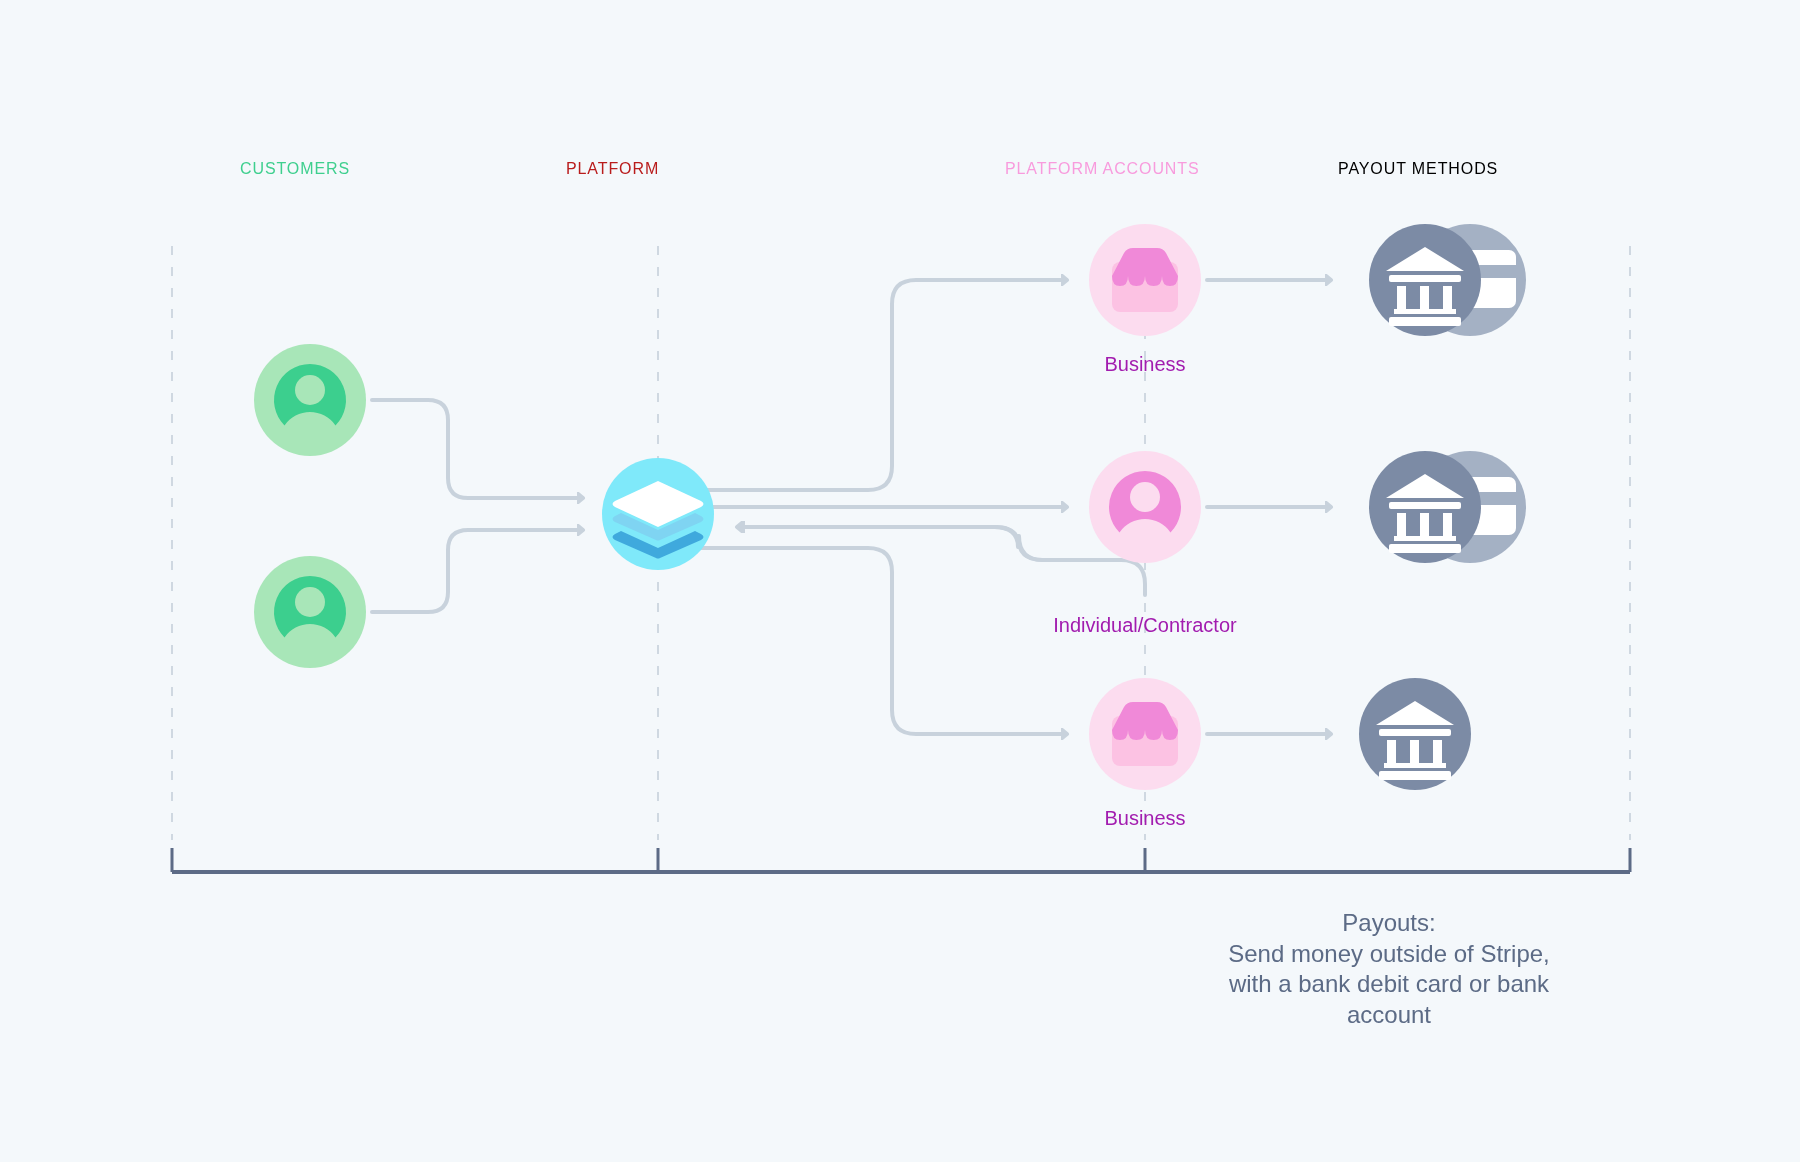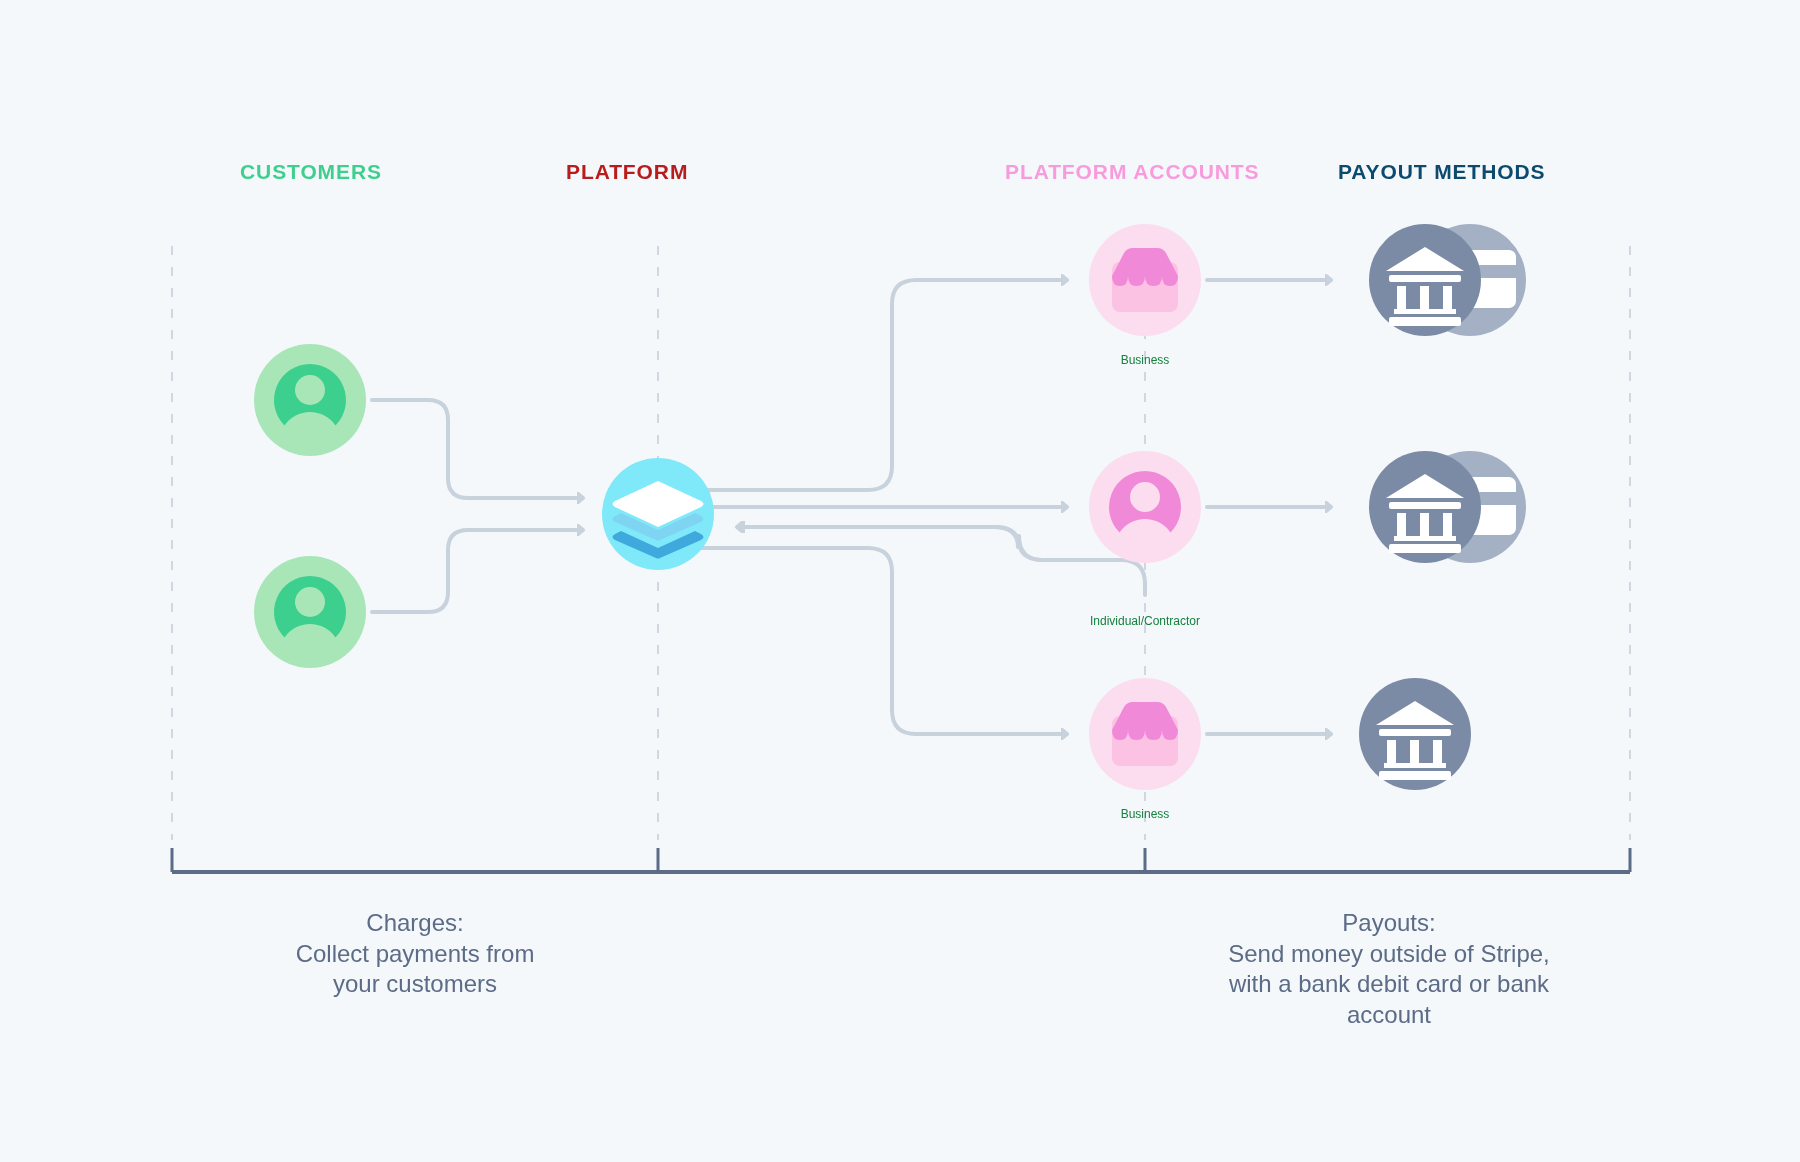--- a/index.html
+++ b/index.html
@@ -22,30 +22,30 @@
   svg.canvas {
     position: absolute;
     top: 0;
     left: 0;
     width: 1800px;
     height: 1162px;
     display: block;
   }
   .col-header {
     position: absolute;
-    font-size: 21px;
+    font-size: 16px;
     letter-spacing: 0.9px;
-    font-weight: 700;
+    font-weight: 400;
     white-space: nowrap;
     font-family: "Liberation Sans", sans-serif;
   }
   .node-label {
     position: absolute;
-    font-size: 12px;
-    color: #15803d;
+    font-size: 20px;
+    color: #a21caf;
     white-space: nowrap;
     text-align: center;
     font-family: "Liberation Sans", sans-serif;
   }
   .caption {
     position: absolute;
     font-size: 24px;
     line-height: 1.28;
     color: #5c6b86;
     text-align: center;
@@ -200,27 +200,24 @@
       <line x1="172" y1="848" x2="172" y2="872" stroke-width="3"></line>
       <line x1="658" y1="848" x2="658" y2="872" stroke-width="3"></line>
       <line x1="1145" y1="848" x2="1145" y2="872" stroke-width="3"></line>
       <line x1="1630" y1="848" x2="1630" y2="872" stroke-width="3"></line>
     </g>
   </svg>
 
   <div class="col-header" style="left:240px; top:160px; color:#3ecf8e;">CUSTOMERS</div>
   <div class="col-header" style="left:566px; top:160px; color:#b91c1c;">PLATFORM</div>
   <div class="col-header" style="left:1005px; top:160px; color:#f89bdd;">PLATFORM ACCOUNTS</div>
-  <div class="col-header" style="left:1338px; top:160px; color:#0c4a6e;">PAYOUT METHODS</div>
+  <div class="col-header" style="left:1338px; top:160px; color:#000000;">PAYOUT METHODS</div>
 
   <div class="node-label" style="left:1025px; top:353px; width:240px;">Business</div>
   <div class="node-label" style="left:1025px; top:614px; width:240px;">Individual/Contractor</div>
   <div class="node-label" style="left:1025px; top:807px; width:240px;">Business</div>
 
-  <div class="caption" style="left:175px; top:908px; width:480px;">Charges:
-Collect payments from
-your customers</div>
   <div class="caption" style="left:1154px; top:908px; width:470px;">Payouts:
 Send money outside of Stripe,
 with a bank debit card or bank
 account</div>
 
 </div>
 
 </body></html>

